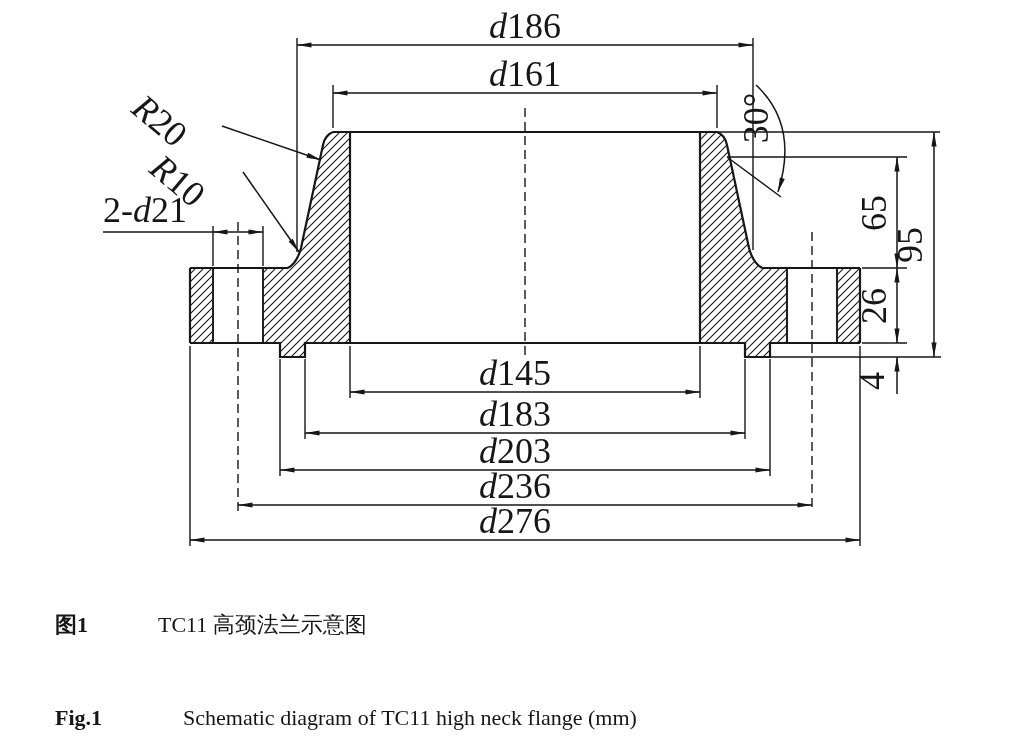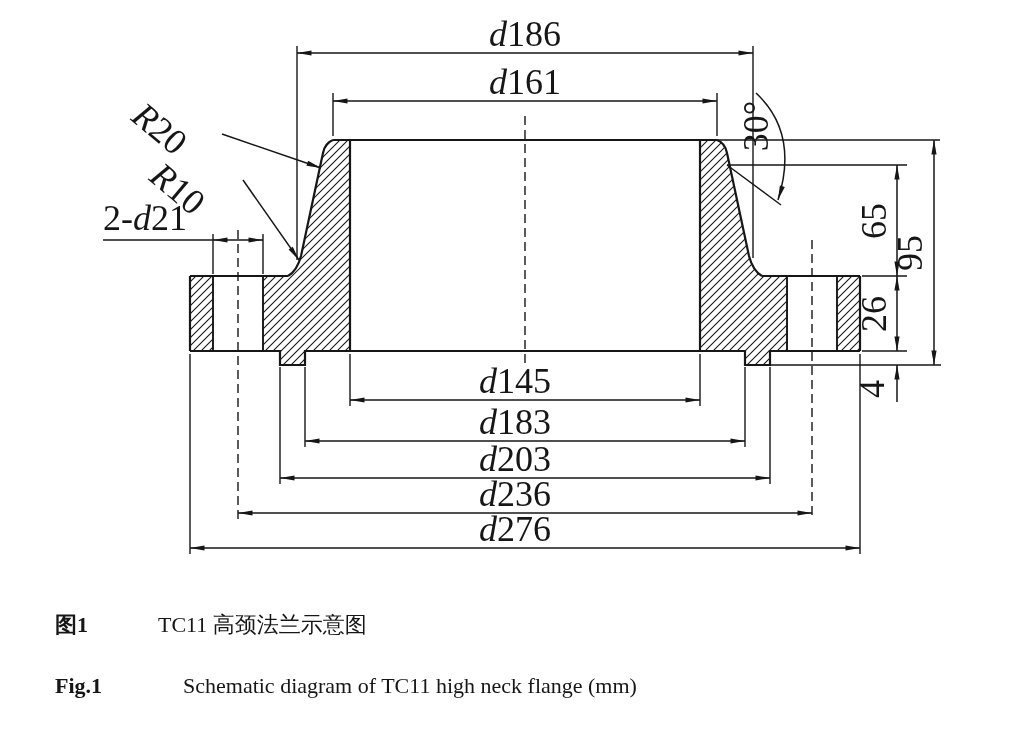--- a/index.html
+++ b/index.html
@@ -3,42 +3,42 @@
 <meta charset="utf-8">
 <style>
   :root{ --line:#161616; --bg:#ffffff; }
   html,body{margin:0;padding:0;}
   body{
     width:1017px;height:736px;position:relative;
     background:var(--bg);
     font-family:"Liberation Serif","DejaVu Serif",serif;
     overflow:hidden;
   }
-  #stage{position:absolute;left:0;top:8px;width:864px;height:565px;}
+  #stage{position:absolute;left:0;top:0;width:864px;height:565px;}
   svg .ol{stroke:var(--line);stroke-width:2.2;fill:none;}
   svg .hole{stroke:var(--line);stroke-width:1.9;fill:none;}
   svg .ext{stroke:var(--line);stroke-width:1.4;fill:none;}
   svg .dim{stroke:var(--line);stroke-width:1.5;fill:none;}
   svg .cl{stroke:var(--line);stroke-width:1.4;fill:none;stroke-dasharray:9 5;}
   svg .hatch{fill:url(#hatchpat);stroke:none;}
   svg .arrowfill{fill:var(--line);}
   svg text{
     font-family:"Liberation Serif","DejaVu Serif",serif;
     font-size:36px; fill:var(--line);
   }
   svg text.mid{text-anchor:middle;}
   .it{font-style:italic;}
   .cap{
     position:absolute;left:55px;color:var(--line);
     font-size:22px;white-space:nowrap;
   }
   .cap .lbl{font-weight:bold;display:inline-block;}
   .cap.zh{top:610px;}
   .cap.zh .lbl{min-width:103px;}
-  .cap.en{top:673px;}
+  .cap.en{top:705px;}
   .cap.en .lbl{min-width:128px;}
 </style>
 </head>
 <body>
 
 <div id="stage">
 <svg width="1017" height="565" viewBox="0 0 1017 565" aria-hidden="false">
   <defs>
     <pattern id="hatchpat" patternUnits="userSpaceOnUse" width="8" height="8">
       <line x1="0" y1="8" x2="8" y2="0" stroke="#161616" stroke-width="1.1"></line>

